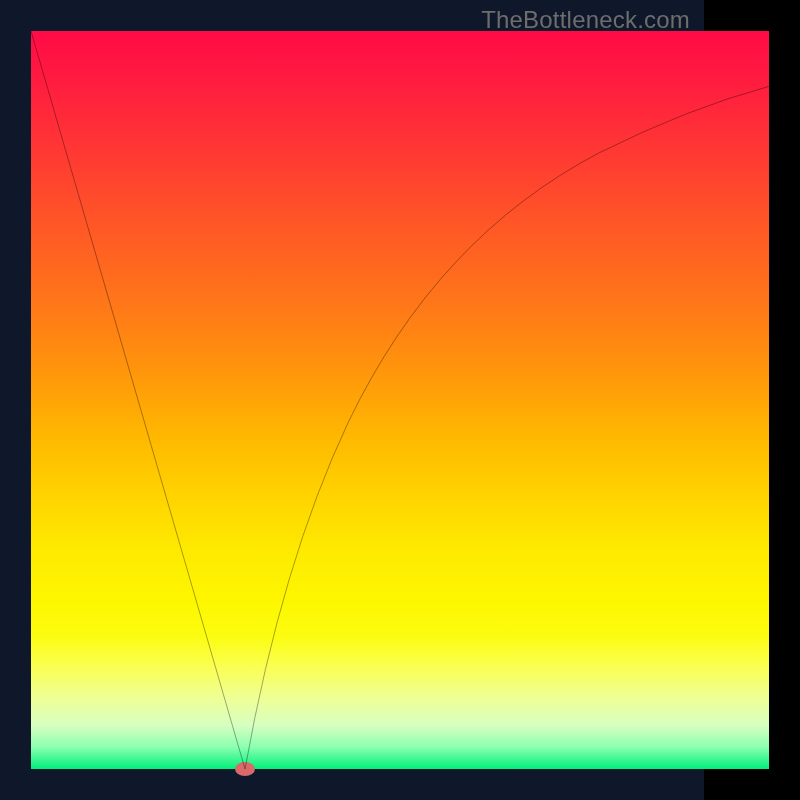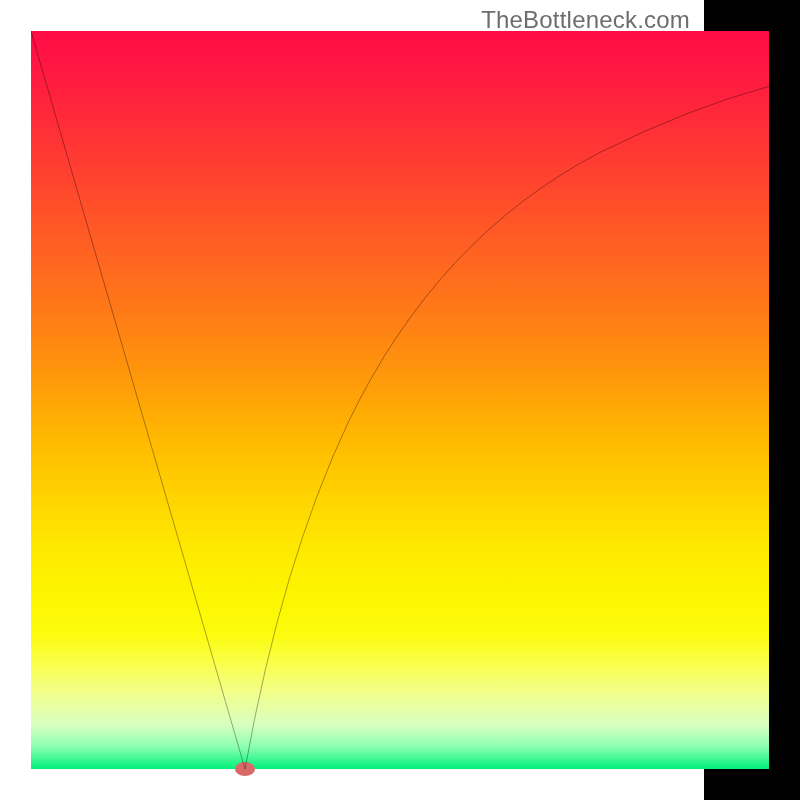--- a/index.html
+++ b/index.html
@@ -8,21 +8,21 @@
     width: 800px;
     height: 800px;
     background: #000;
     overflow: hidden;
     font-family: Arial, Helvetica, sans-serif;
   }
   .frame {
     position: relative;
     width: 704px;
     height: 800px;
-    background: #ffffff;
+    background: #0f172a;
   }
   .plot-area {
     position: absolute;
     left: 31px;
     top: 31px;
     width: 738px;
     height: 738px;
     
     background: linear-gradient(to bottom,
       #ff0b46 0%,

